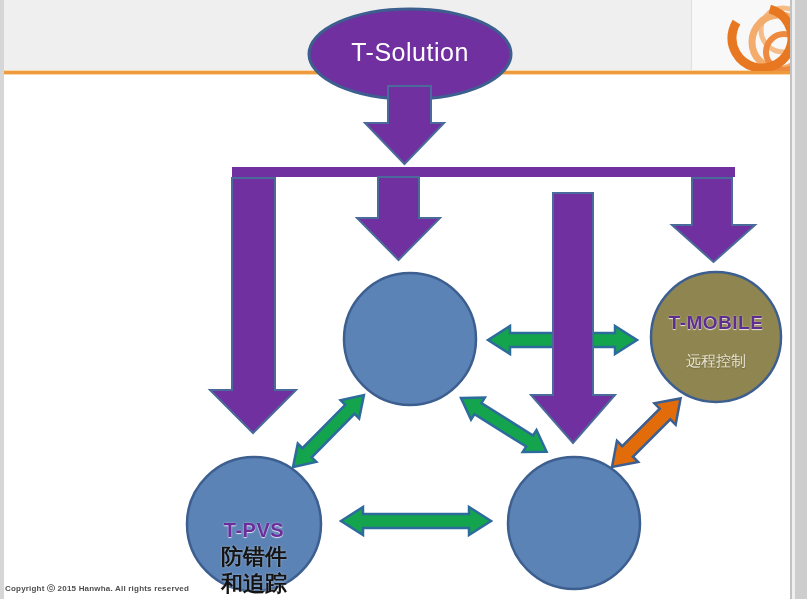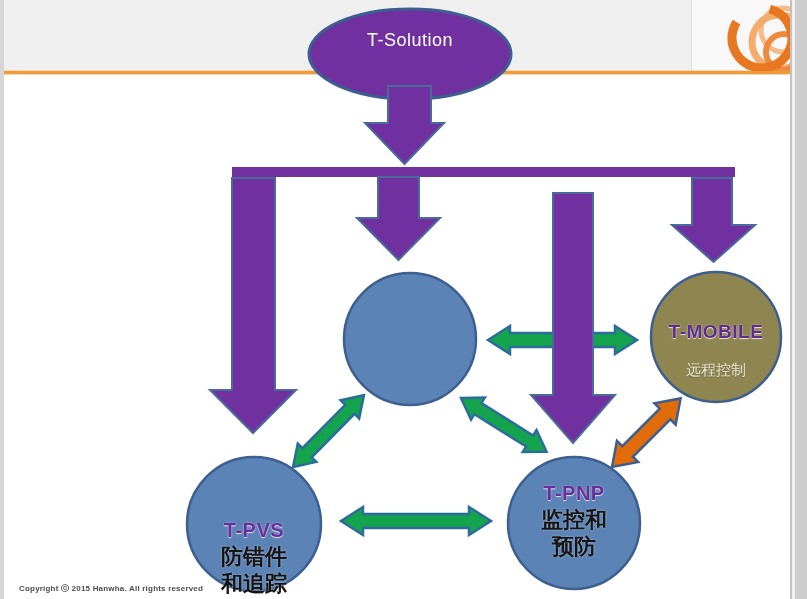--- a/index.html
+++ b/index.html
@@ -14,45 +14,45 @@
 
   .header-band{position:absolute;left:4px;top:0;width:687px;height:71px;background:#efefef;z-index:1;}
   .header-right{position:absolute;left:691px;top:0;width:104px;height:71px;background:#f8f8f8;border-left:1px solid #e0e0e0;box-sizing:border-box;z-index:1;}
   .swirl{position:absolute;left:691px;top:0;width:104px;height:71px;z-index:2;}
   .orange-rule{position:absolute;left:4px;top:70px;width:791px;height:3px;background:#ef9a3d;border-top:1px solid #f8d9ae;border-bottom:1px solid #f8d9ae;z-index:1;}
 
   .diagram{position:absolute;left:0;top:0;width:807px;height:599px;z-index:10;}
 
   .label{position:absolute;z-index:20;text-align:center;}
   .root-title{
-    left:310px;top:30px;width:200px;
-    font-size:18px;color:#ffffff;letter-spacing:.5px;font-weight:400;
+    left:310px;top:38px;width:200px;
+    font-size:25px;color:#ffffff;letter-spacing:.5px;font-weight:400;
   }
   .node-block{display:flex;flex-direction:column;align-items:center;}
   .node-title{
     font-size:20px;font-weight:bold;color:#6b2d9c;letter-spacing:.5px;
     text-shadow:0 1px 1px rgba(255,255,255,.75), 0 0 2px rgba(255,255,255,.5);
     line-height:25px;
   }
   .node-line{
     font-size:22px;font-weight:bold;color:#141414;line-height:27px;
     text-shadow:0 0 2px rgba(255,255,255,.55);
     font-family:"DejaVu Sans",sans-serif;
   }
   .blk-olp{left:340px;top:297px;width:140px;}
   .blk-pvs{left:184px;top:482px;width:140px;margin-top:36px;}
   .blk-pnp{left:504px;top:481px;width:140px;}
-  .blk-mobile{left:646px;top:310px;width:140px;margin-top:9px;}
+  .blk-mobile{left:646px;top:310px;width:140px;}
   .blk-mobile .node-title{font-size:19px;color:#5f2d91;}
   .blk-mobile .node-line{
     margin-top:13px;font-size:15px;font-weight:normal;color:#e7e3d2;
     text-shadow:0 1px 1px rgba(60,60,30,.35);
   }
   .copyright{
-    position:absolute;left:19px;top:583px;z-index:20;
+    position:absolute;left:5px;top:583px;z-index:20;
     font-size:8px;font-weight:bold;color:#4d4d4d;letter-spacing:.2px;
   }
 </style>
 </head>
 <body>
 
 <div class="screen">
 
   <div class="header-band"></div>
   <div class="header-right"></div>
@@ -109,25 +109,20 @@
     <div class="node-title">T-MOBILE</div>
     <div class="node-line">远程控制</div>
   </div>
 
   <div class="label node-block blk-pvs">
     <div class="node-title">T-PVS</div>
     <div class="node-line">防错件</div>
     <div class="node-line">和追踪</div>
   </div>
 
-  <div class="label node-block blk-pnp">
-    <div class="node-title">T-PNP</div>
-    <div class="node-line">监控和</div>
-    <div class="node-line">预防</div>
-  </div>
 
   <div class="copyright">Copyright ⓒ 2015 Hanwha. All rights reserved</div>
 
   <div class="edge-left"></div>
   <div class="edge-right-line"></div>
   <div class="edge-right-pad"></div>
   <div class="edge-right"></div>
 
 </div>
 

